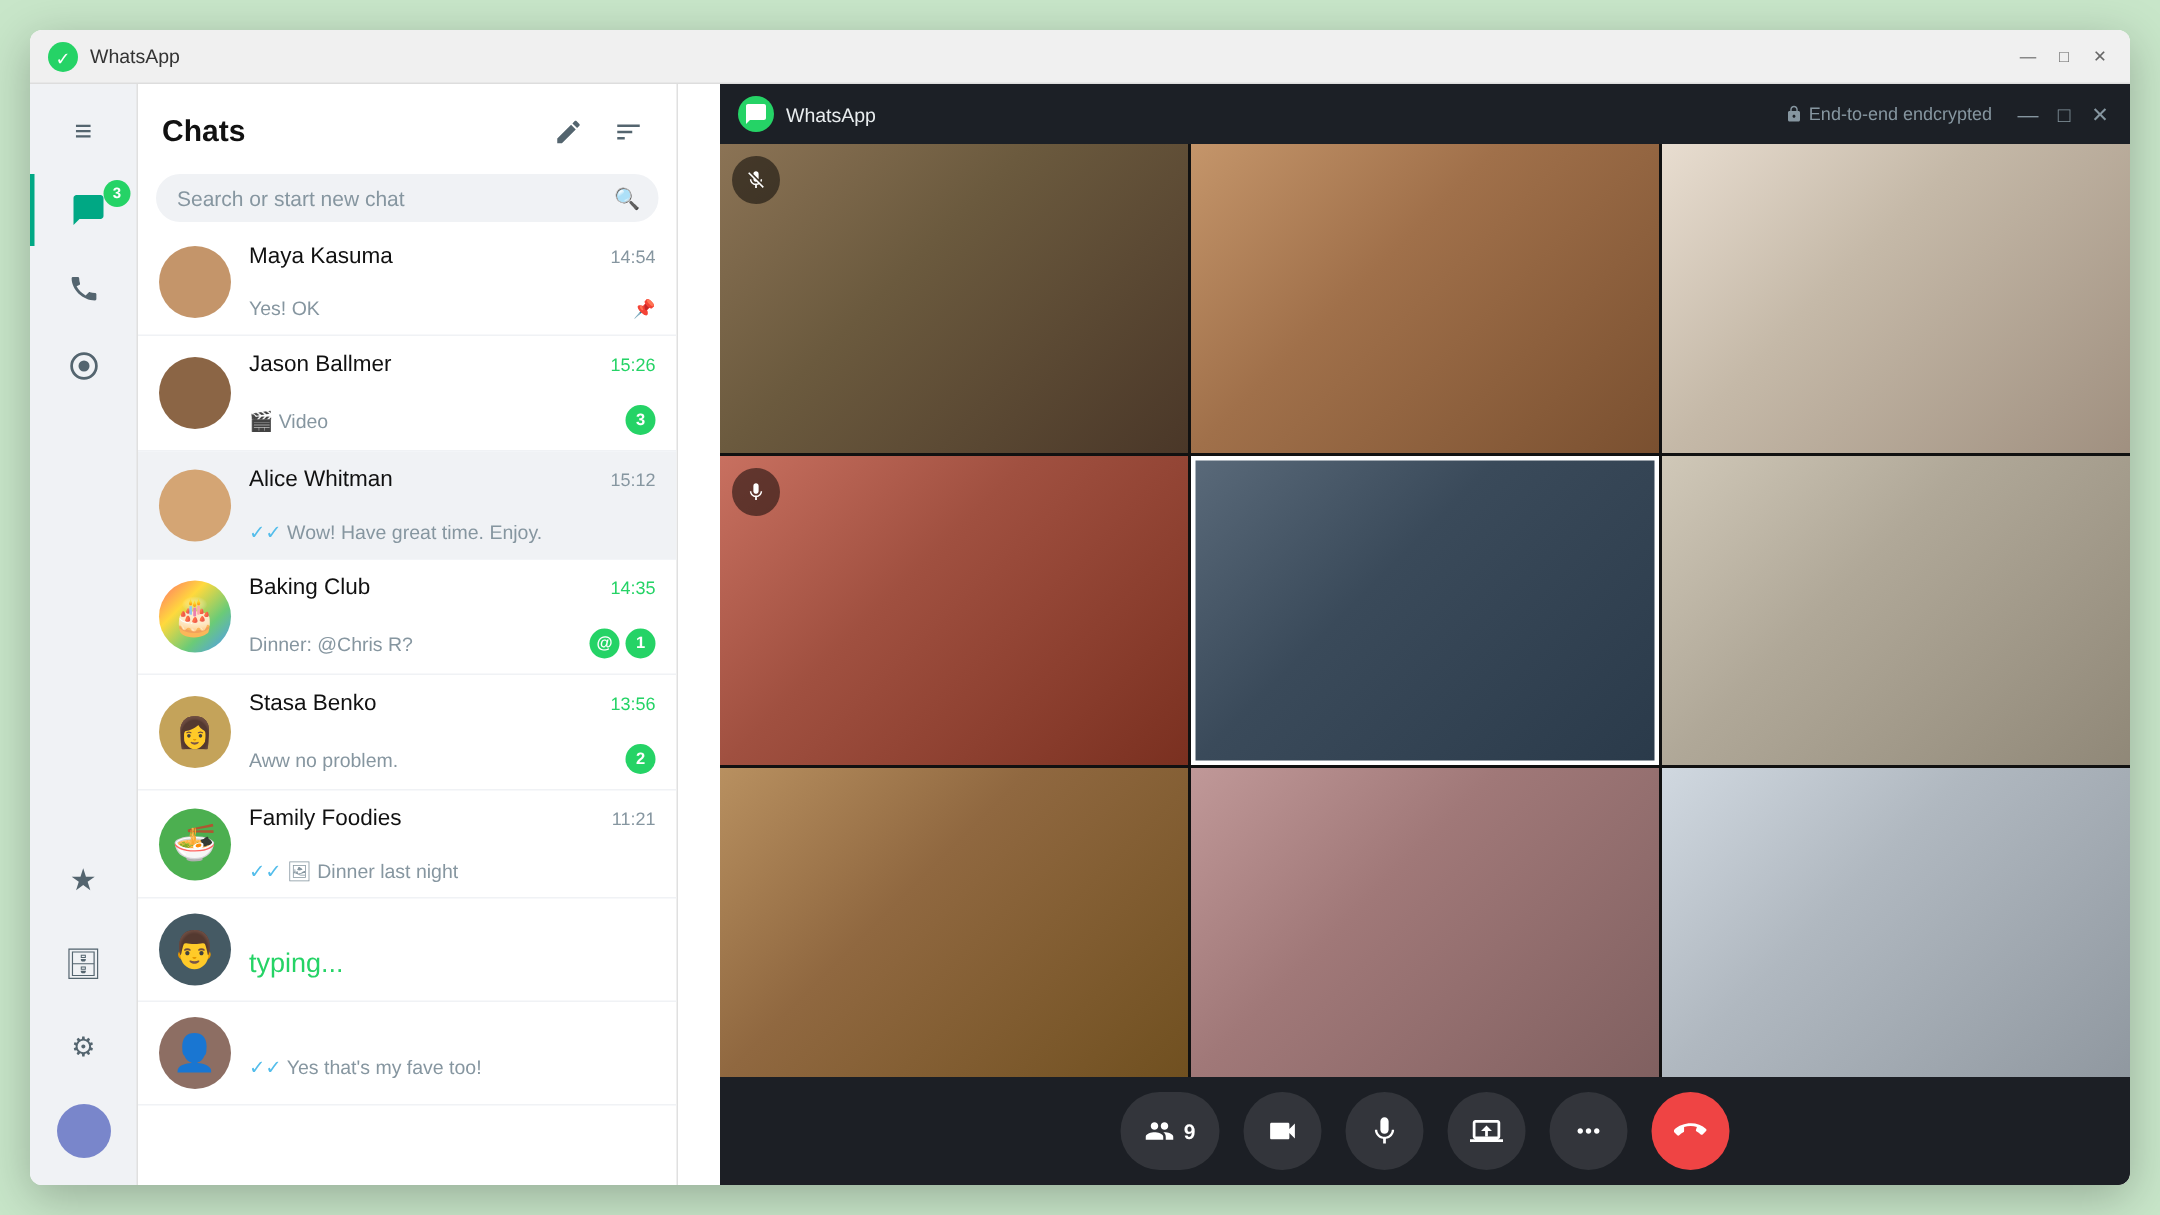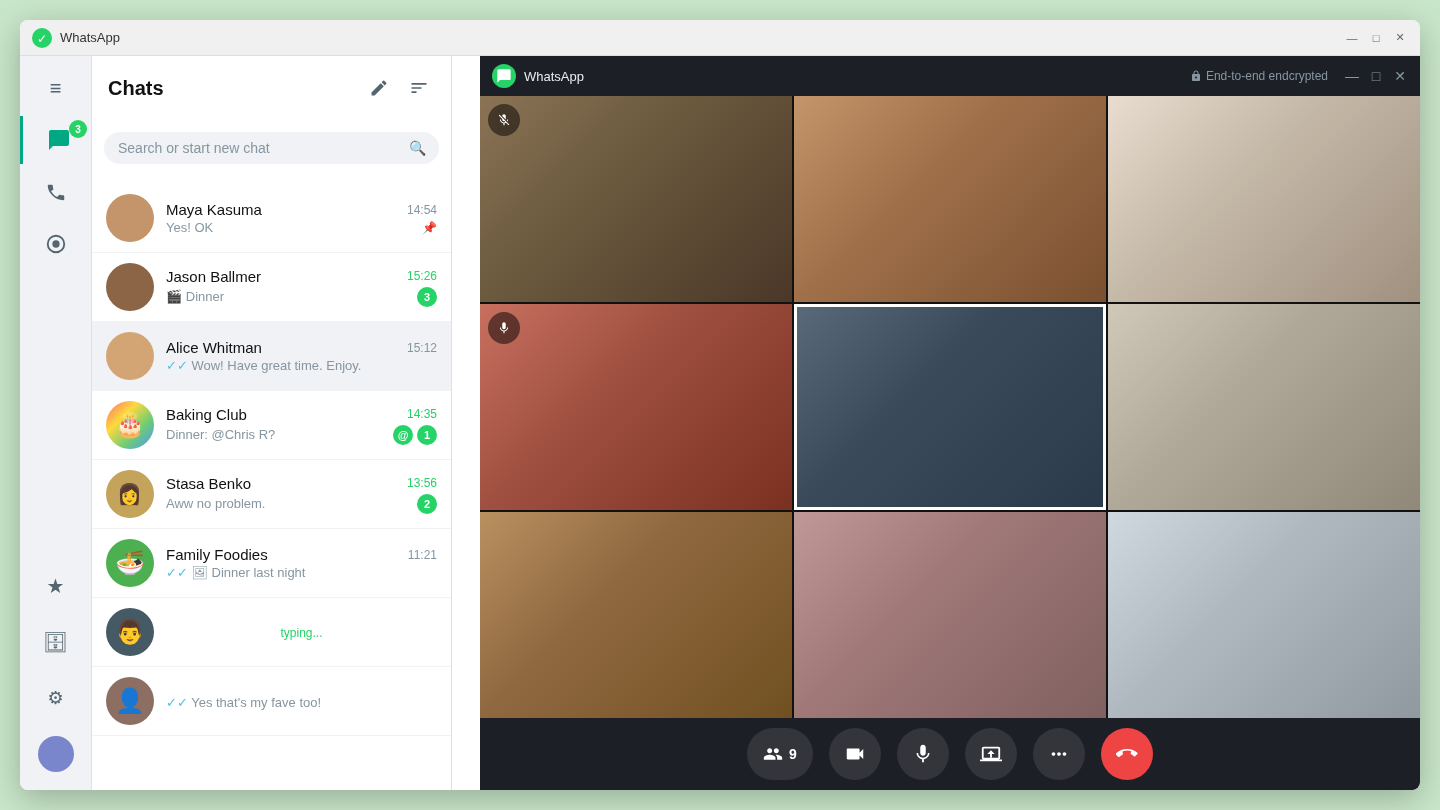--- a/index.html
+++ b/index.html
@@ -159,21 +159,21 @@
       height: 32px;
       display: flex;
       align-items: center;
       justify-content: center;
       border-radius: 50%;
       cursor: pointer;
       color: #54656f;
       font-size: 18px;
     }
     .search-box {
-      margin: 20px 12px;
+      margin: 4px 12px;
       position: relative;
     }
     .search-input {
       width: 100%;
       padding: 8px 36px 8px 14px;
       border-radius: 20px;
       border: none;
       background: #f0f2f5;
       font-size: 14px;
       color: #333;
@@ -236,21 +236,21 @@
       font-size: 12px;
       color: #8696a0;
       flex-shrink: 0;
       margin-left: 8px;
     }
     .chat-time.green { color: #25D366; }
     .chat-preview-row {
       display: flex;
       align-items: center;
       justify-content: space-between;
-      margin-top: 2px;
+      margin-top: 19px;
     }
     .chat-preview {
       font-size: 13px;
       color: #8696a0;
       white-space: nowrap;
       overflow: hidden;
       text-overflow: ellipsis;
       flex: 1;
     }
     .chat-badge {
@@ -269,22 +269,21 @@
     }
     .chat-badge.mention {
       background: #25D366;
     }
     .pin-icon {
       color: #8696a0;
       font-size: 12px;
     }
     .typing-text {
       color: #25D366;
-      font-size: 12px;
-      text-align: center;
+      font-size: 18px;
     }
 
     
     .video-window {
       position: absolute;
       top: 36px;
       left: 460px;
       right: 0;
       bottom: 0;
       background: #1a1a1a;
@@ -529,21 +528,21 @@
         </div>
 
         <div class="chat-item">
           <div class="chat-avatar face-jason"></div>
           <div class="chat-info">
             <div class="chat-name-row">
               <span class="chat-name">Jason Ballmer</span>
               <span class="chat-time green">15:26</span>
             </div>
             <div class="chat-preview-row">
-              <span class="chat-preview">🎬 Dinner</span>
+              <span class="chat-preview">🎬 Video</span>
               <div class="chat-badge">3</div>
             </div>
           </div>
         </div>
 
         <div class="chat-item active">
           <div class="chat-avatar face-alice"></div>
           <div class="chat-info">
             <div class="chat-name-row">
               <span class="chat-name">Alice Whitman</span>

